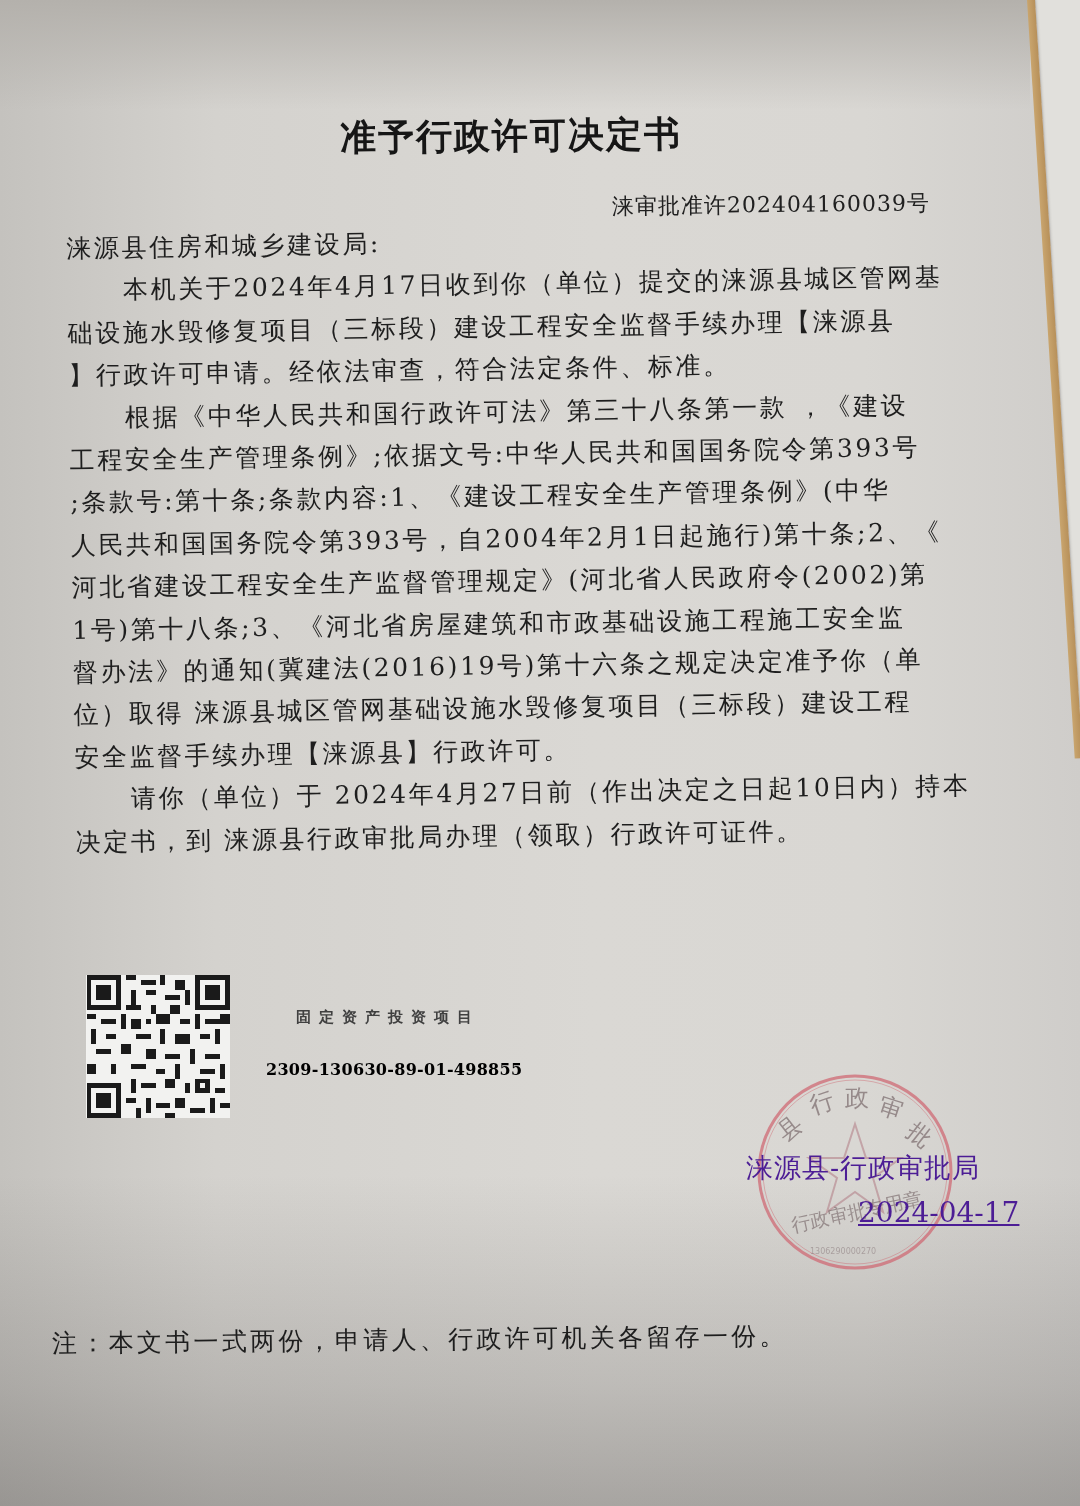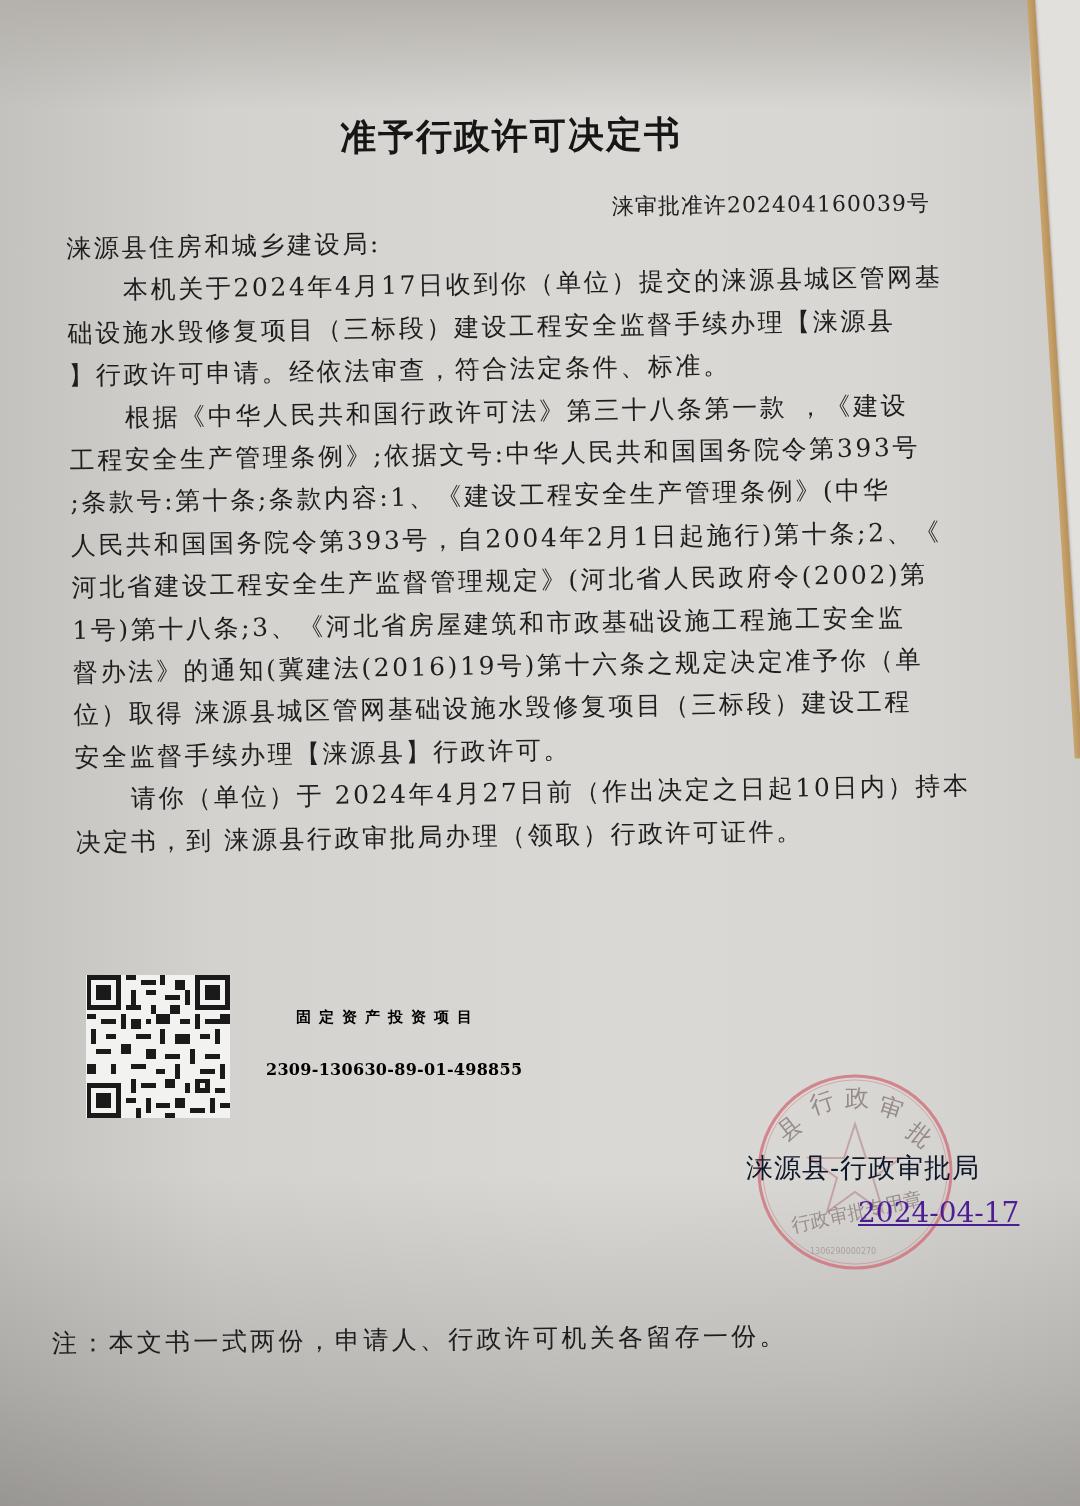--- a/index.html
+++ b/index.html
@@ -48,33 +48,33 @@
     .line { white-space: nowrap; display: block; }
     .indent { padding-left: 56px; }
     .qr {
       position: absolute; left: 86px; top: 975px; width: 144px; height: 143px;
       background: #f3f3f1;
     }
     .qr svg { width: 100%; height: 100%; display: block; }
     .project-label {
       position: absolute; left: 268px; top: 1008px;
       font-family: "DejaVu Sans", "Liberation Sans", sans-serif;
-      font-weight: bold; font-size: 15px; letter-spacing: 8px; color: #000000; padding-left: 28px;
+      font-weight: bold; font-size: 15px; letter-spacing: 8px; color: #404040; padding-left: 28px;
     }
     .project-code {
       position: absolute; left: 266px; top: 1060px;
       font-family: "DejaVu Serif", "Liberation Serif", serif;
       font-weight: bold; font-size: 16px; color: #000000; letter-spacing: 0.3px;
     }
     .stamp {
       position: absolute; left: 755px; top: 1072px; width: 200px; height: 200px;
     }
     .signer {
       position: absolute; left: 746px; top: 1150px;
-      font-size: 27px; color: #0f172a; letter-spacing: 1px;
+      font-size: 27px; color: #4c1d95; letter-spacing: 1px;
     }
     .sign-date {
       position: absolute; left: 858px; top: 1196px;
       font-size: 28px; color: #4c1d95; text-decoration: underline;
     }
     .note {
       position: absolute; left: 52px; top: 1323px;
       font-size: 25px; color: #1e1e1e; letter-spacing: 3.3px;
       transform: rotate(-0.6deg);
     }

